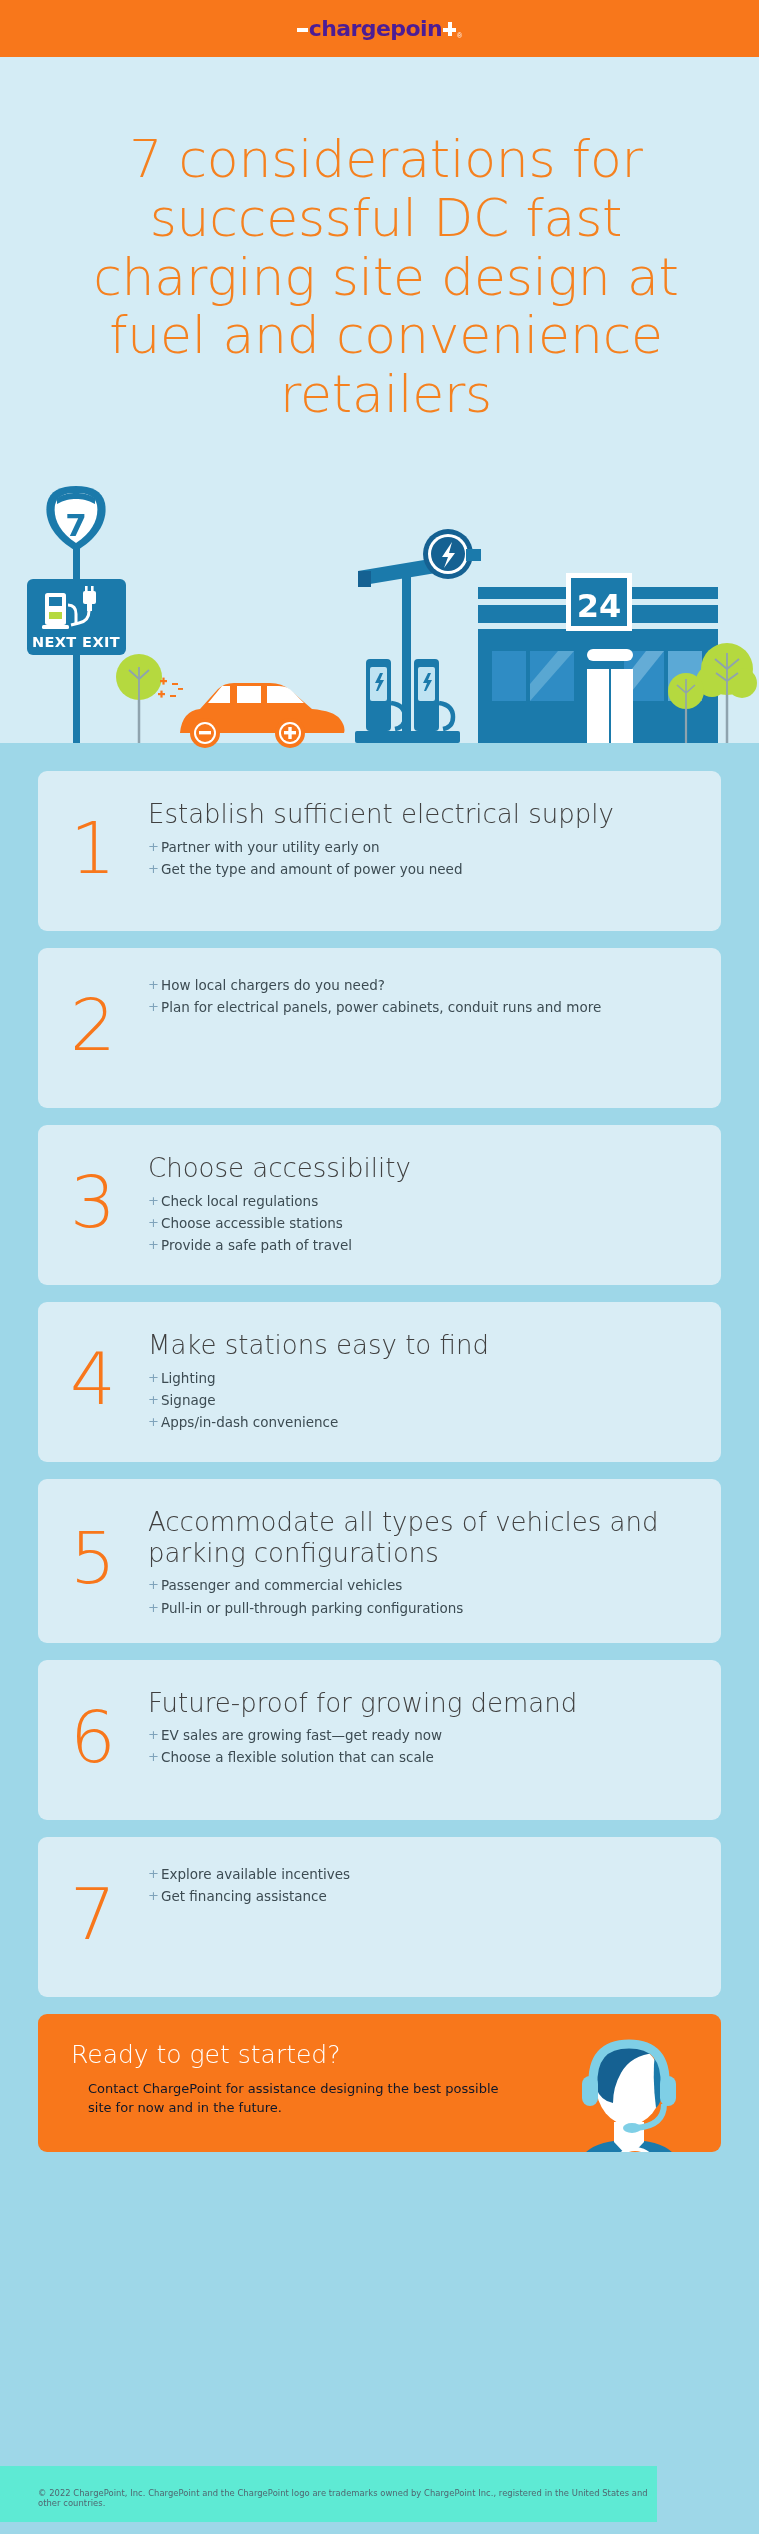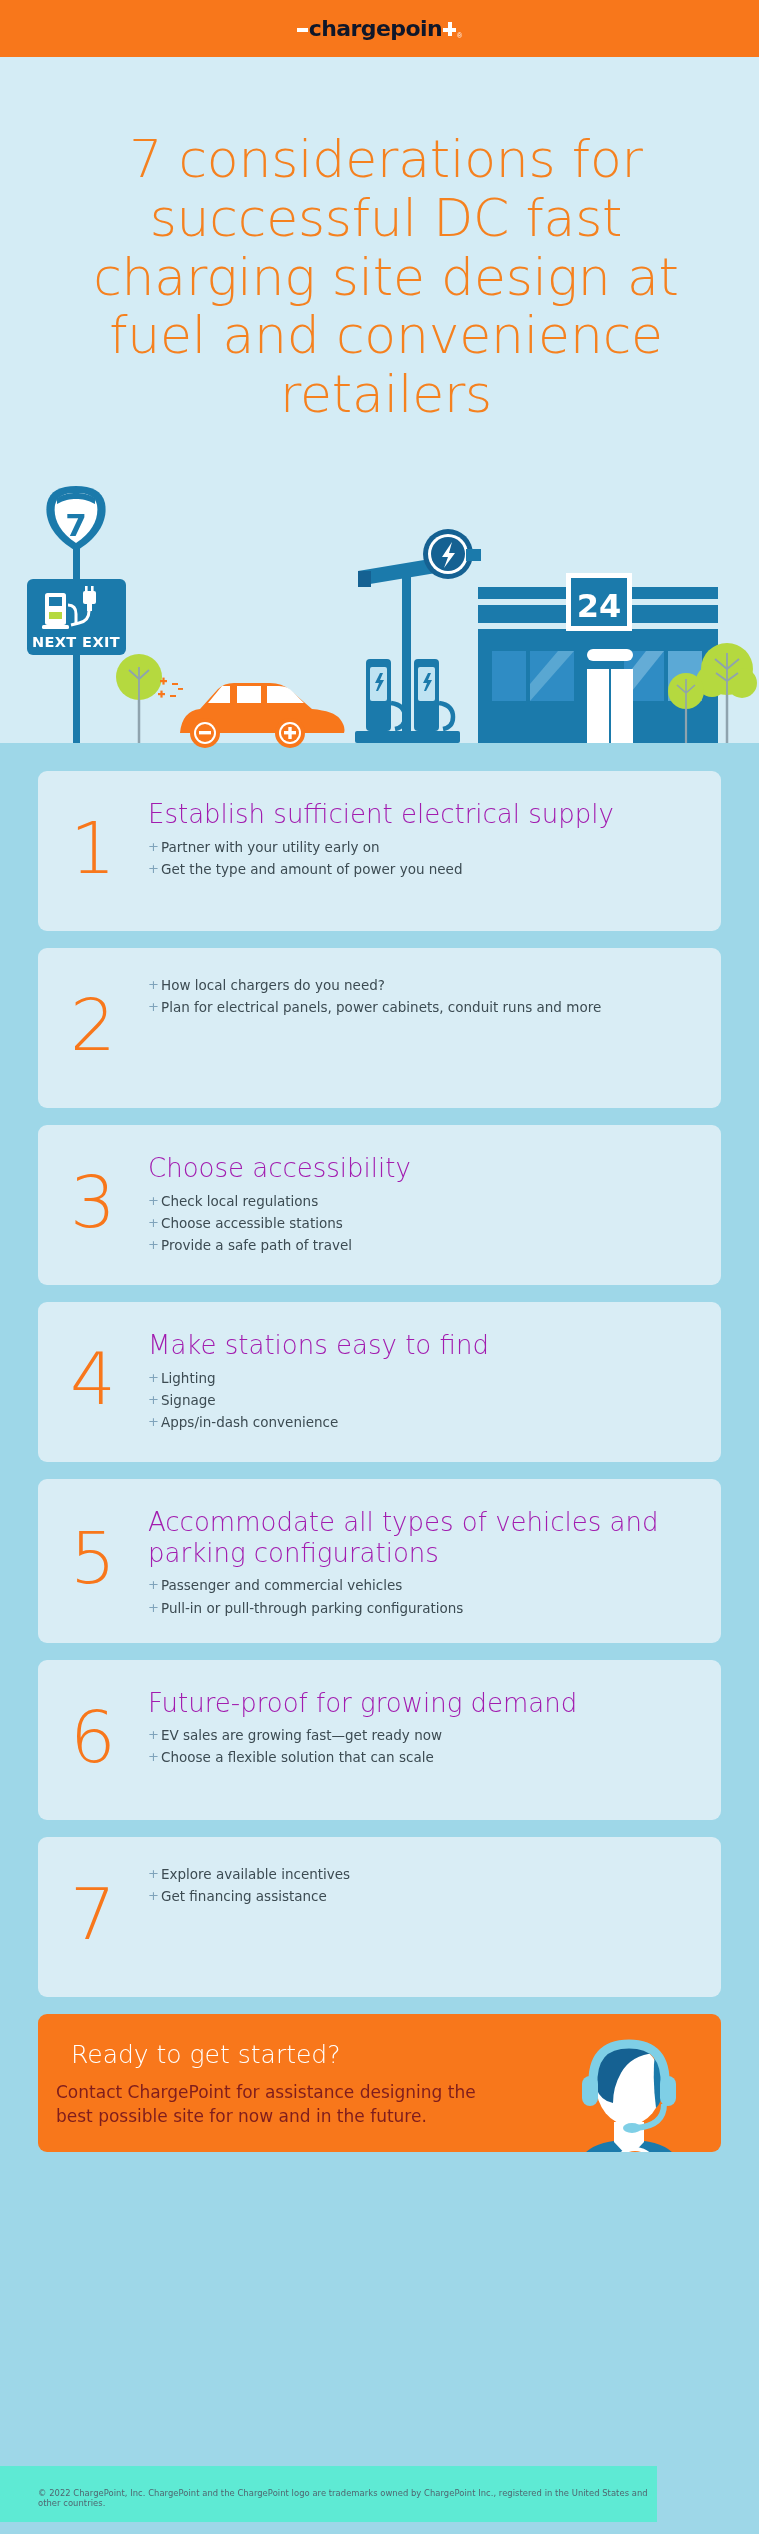--- a/index.html
+++ b/index.html
@@ -22,21 +22,21 @@
     width: 759px; height: 57px;
     background: #f8771b;
     display: flex; align-items: center; justify-content: center;
   }
   .logo-wrap { display: flex; align-items: center; }
   .logo-dash {
     width: 11px; height: 4px; background: #ffffff;
     margin-right: 1px; margin-top: 2px;
   }
   .logo-word {
-    color: #0f172a;
+    color: #4c1d95;
     font-size: 22px;
     font-weight: bold;
     letter-spacing: -0.6px;
     line-height: 1;
     font-family: "DejaVu Sans", sans-serif;
     text-align: right;
   }
   .logo-plus {
     position: relative; width: 13px; height: 14px;
     margin-left: 1px; margin-top: 1px;
@@ -95,21 +95,21 @@
     line-height: 1;
     text-align: center;
     font-family: "DejaVu Sans", sans-serif;
     display: flex;
     align-items: center;
     justify-content: center;
     padding-bottom: 6px;
   }
   .card-body { flex: 1 1 auto; padding-top: 6px; }
   .card-title {
-    color: #a21caf;
+    color: #404040;
     font-size: 26px;
     font-weight: 300;
     line-height: 1.18;
     font-family: "DejaVu Sans", sans-serif;
     margin-bottom: 8px;
   }
   .bullets { list-style: none; }
   .bullet {
     display: flex;
     color: #3c4b52;
@@ -136,24 +136,24 @@
     overflow: hidden;
   }
   .cta-heading {
     position: absolute; left: 33px; top: 26px;
     color: #ffffff;
     font-size: 25px;
     font-weight: 300;
     font-family: "DejaVu Sans", sans-serif;
   }
   .cta-sub {
-    position: absolute; left: 18px; top: 66px;
+    position: absolute; left: 50px; top: 66px;
     width: 420px;
-    color: #7f1d1d;
-    font-size: 17px;
+    color: #0f172a;
+    font-size: 13px;
     line-height: 1.45;
     font-family: "DejaVu Sans", sans-serif;
   }
   .cta-agent {
     position: absolute; right: 22px; bottom: -28px;
     width: 140px; height: 150px;
   }
 
   
   .footer {

